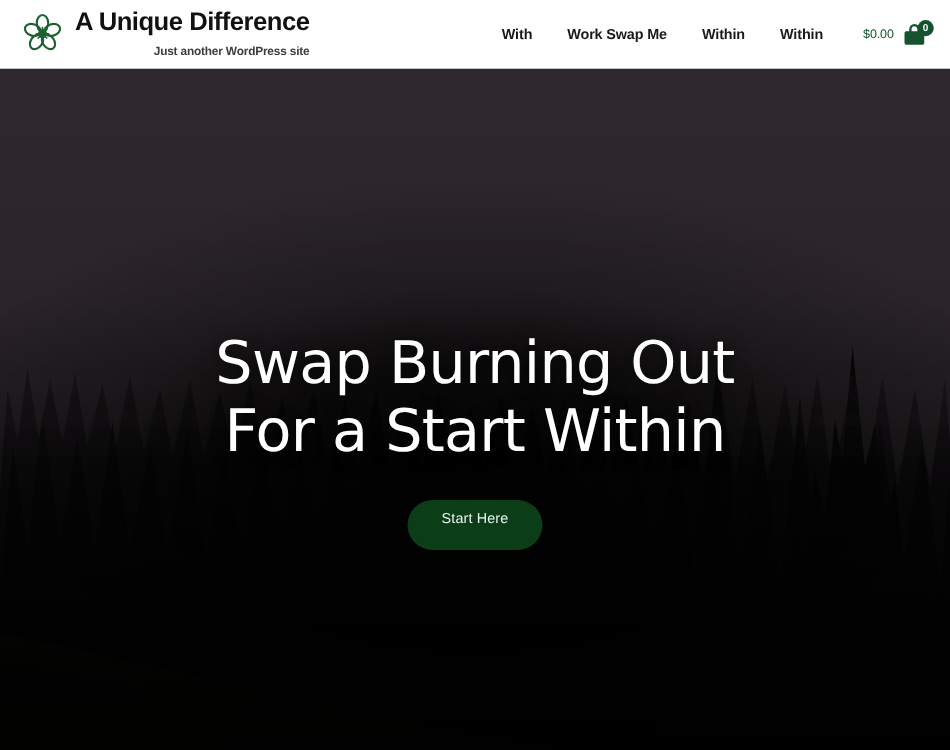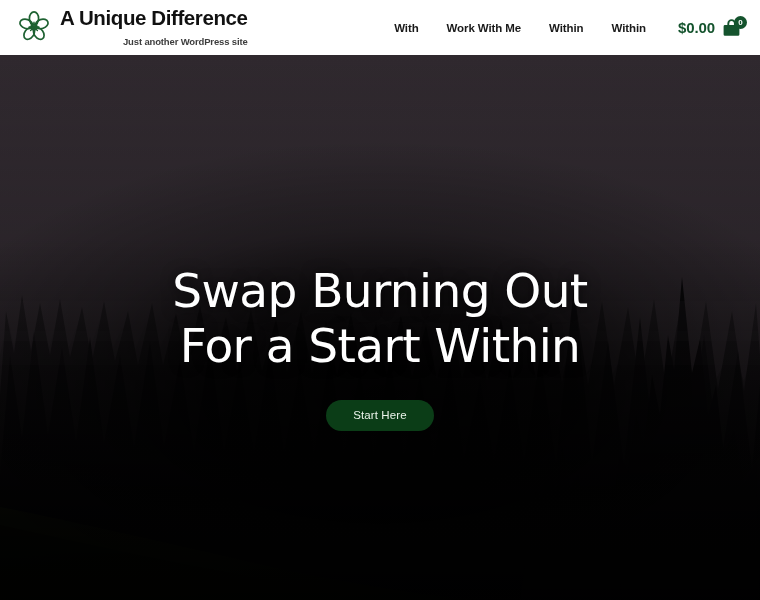--- a/index.html
+++ b/index.html
@@ -87,22 +87,22 @@
   }
 
   .cart-area {
     display: flex;
     align-items: center;
     margin-left: 32px;
     text-decoration: none;
   }
 
   .cart-total {
-    font-size: 15px;
-    font-weight: bold;
+    font-size: 10px;
+    font-weight: normal;
     color: #14532d;
     letter-spacing: -0.1px;
     white-space: nowrap;
   }
 
   .cart-icon-wrap {
     position: relative;
     width: 24px;
     height: 22px;
     margin-left: 7px;
@@ -170,21 +170,21 @@
     text-align: center;
     line-height: 1.17;
     letter-spacing: -0.6px;
     text-shadow: 0 1px 14px rgba(0,0,0,0.65);
   }
   .hero-title .line { display: block; }
 
   .hero-cta {
     display: inline-block;
     margin-top: 27px;
-    padding: 9px 27px 10px;
+    padding: 9px 27px 19px;
     border-radius: 22px;
     background: #0b3d17;
     color: #eaf3ea;
     font-size: 11.5px;
     font-weight: normal;
     letter-spacing: 0.1px;
     text-decoration: none;
     border: none;
     cursor: pointer;
     font-family: "Liberation Sans", sans-serif;
@@ -217,21 +217,21 @@
         </svg>
       </span>
       <span class="brand-text">
         <span class="site-title">A Unique Difference</span>
         <span class="site-tagline">Just another WordPress site</span>
       </span>
     </a>
 
     <nav class="main-nav">
       <a href="#" class="nav-link">With</a>
-      <a href="#" class="nav-link">Work With Me</a>
+      <a href="#" class="nav-link">Work Swap Me</a>
       <a href="#" class="nav-link">Within</a>
       <a href="#" class="nav-link">Within</a>
 
       <a href="#" class="cart-area">
         <span class="cart-total">$0.00</span>
         <span class="cart-icon-wrap">
           <svg viewBox="0 0 24 22" width="24" height="22" aria-hidden="true">
             <path d="M3 8 h13 a1.4 1.4 0 0 1 1.4 1.4 v8 a1.4 1.4 0 0 1 -1.4 1.4 h-13 a1.4 1.4 0 0 1 -1.4 -1.4 v-8 A1.4 1.4 0 0 1 3 8 z" fill="#14532d"></path>
             <path d="M6.3 8.4 v-2.0 a3.3 3.3 0 0 1 6.6 0 v2.0" fill="none" stroke="#14532d" stroke-width="1.9" stroke-linecap="round"></path>
           </svg>

